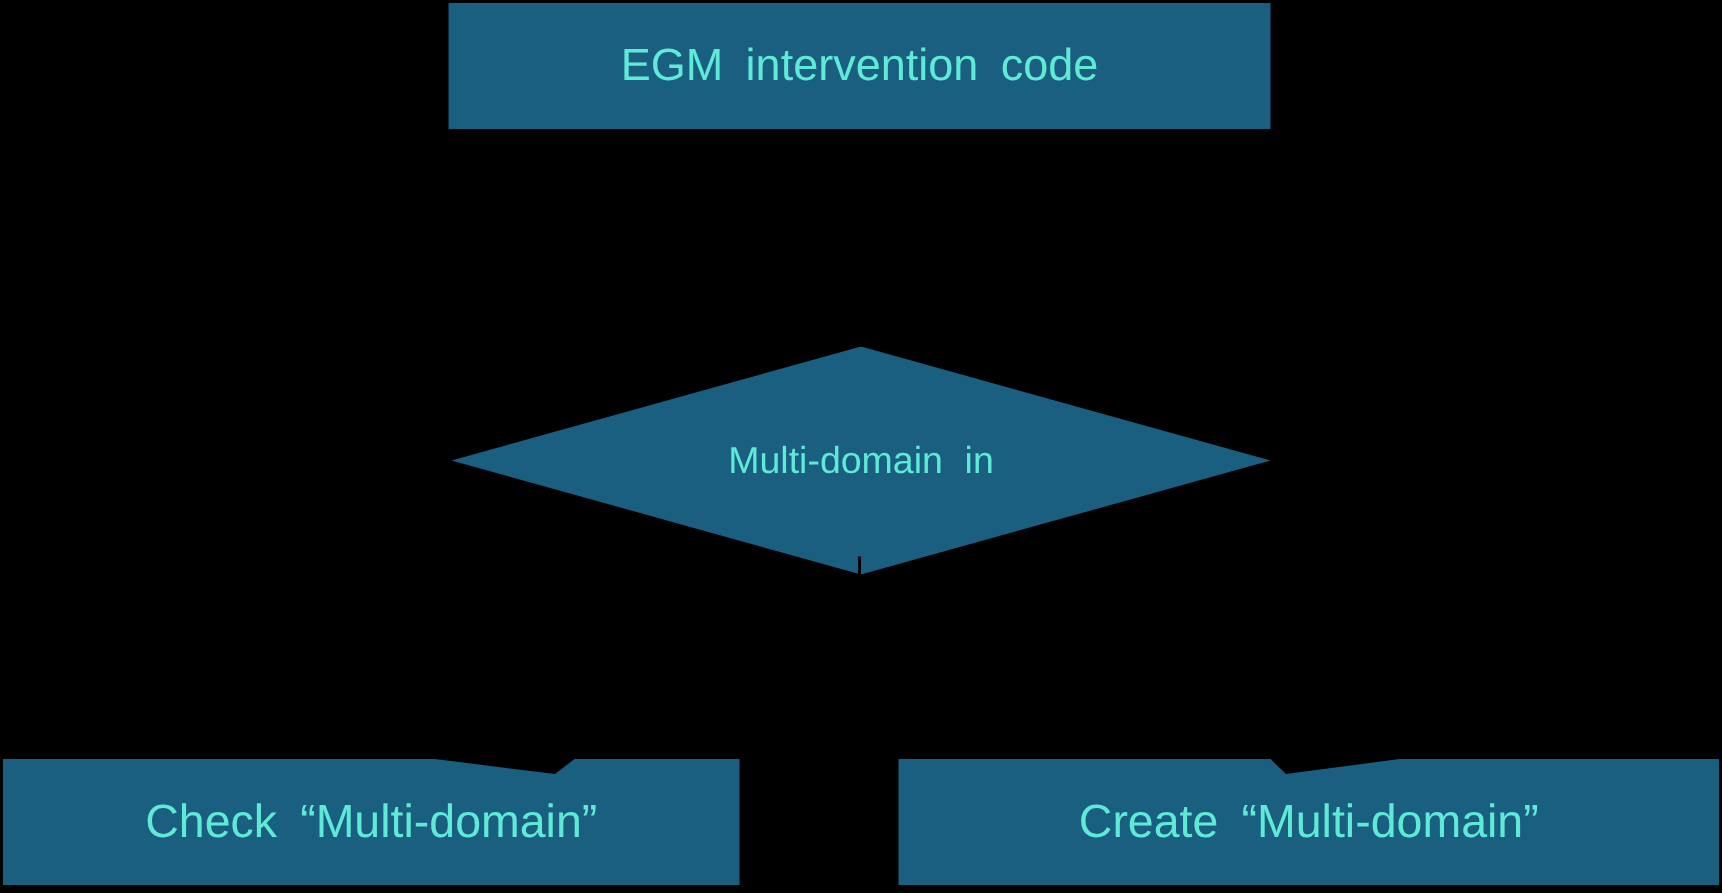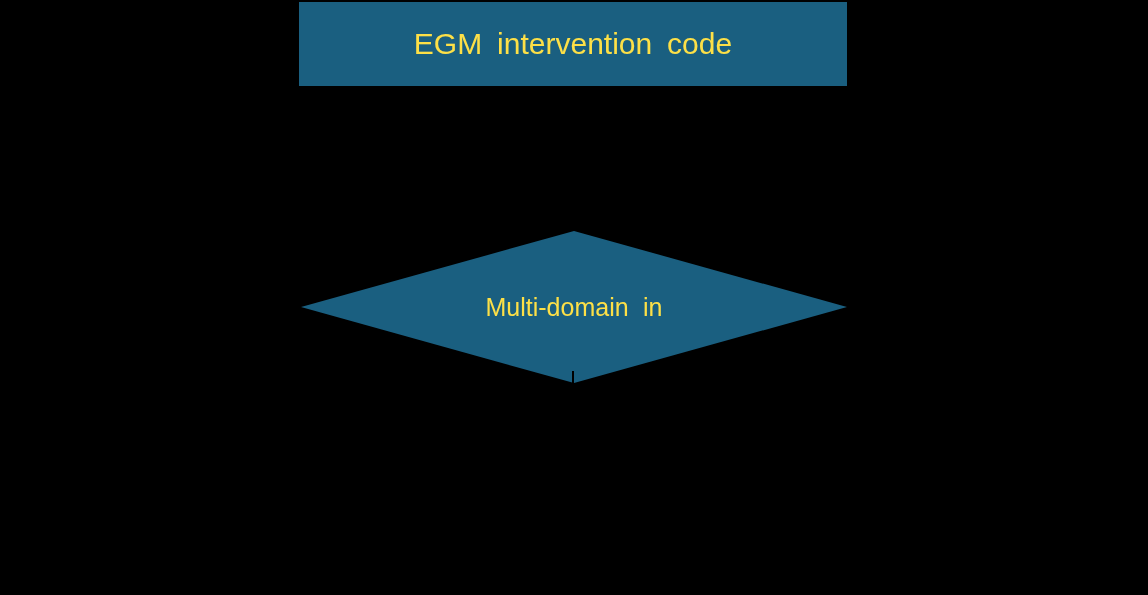--- a/index.html
+++ b/index.html
@@ -11,21 +11,21 @@
     position: relative;
     width: 1148px;
     height: 595px;
     background: #000000;
     overflow: hidden;
     font-family: "Liberation Sans", "DejaVu Sans", sans-serif;
   }
   .node {
     position: absolute;
     background: #1A5F80;
-    color: #fde047;
+    color: #5eead4;
     display: flex;
     align-items: center;
     justify-content: center;
     text-align: center;
     box-sizing: border-box;
   }
   .box-top {
     left: 299px; top: 2px;
     width: 548px; height: 84px;
     font-size: 30px;
@@ -83,21 +83,27 @@
   <div class="node box-top">
     <span>EGM intervention code</span>
   </div>
 
   <div class="node diamond">
     <div class="stack">
       <span>Multi-domain in</span>
     </div>
   </div>
 
+  <div class="node box-bottom-left">
+    <span>Check “Multi-domain”</span>
+  </div>
 
+  <div class="node box-bottom-right">
+    <span>Create “Multi-domain”</span>
+  </div>
 
   <div class="notch notch-left"></div>
 
   <div class="notch notch-right"></div>
 
   <div class="notch tip-sliver"></div>
 
 </div>
 
 </body></html>

